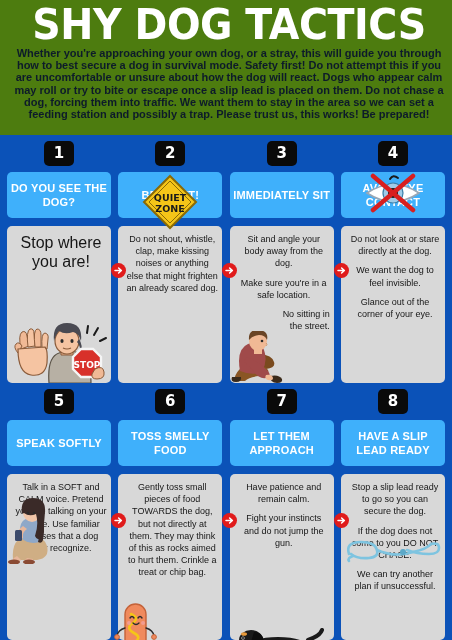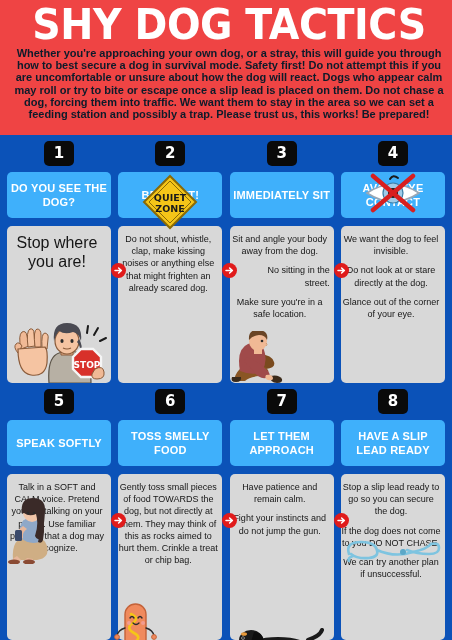--- a/index.html
+++ b/index.html
@@ -13,21 +13,21 @@
   #poster {
     position: relative;
     width: 452px;
     height: 640px;
     overflow: hidden;
     background: #0b52b8;
   }
 
   
   .header {
-    background: #ef4444;
+    background: #4d7c0f;
     padding: 2px 0 6px 6px;
     box-sizing: border-box;
     height: 135px;
   }
   .poster-title {
     color: #ffffff;
     font-family: "DejaVu Sans", sans-serif;
     font-weight: bold;
     font-size: 43px;
     line-height: 44px;
@@ -101,21 +101,21 @@
   }
 
   .card-body {
     width: 100%;
     background: #d8d8d8;
     border-radius: 5px;
     color: #161616;
     font-size: 9px;
     line-height: 12.2px;
     text-align: center;
-    padding: 7px 4px 7px 0;
+    padding: 7px 4px 7px 8px;
     box-sizing: border-box;
     margin-top: 8px;
     position: relative;
     flex: 1 1 auto;
   }
   .card-body p { margin: 0 0 7px 0; }
   .card-body p:last-child { margin-bottom: 0; }
 
   .body-tall { min-height: 128px; }
   .body-tall2 { min-height: 132px; }
@@ -242,22 +242,22 @@
           <path d="M2 5.5 L8 5.5 M5.6 3 L8.4 5.5 L5.6 8" stroke="#ffffff" stroke-width="1.5" fill="none" stroke-linecap="round" stroke-linejoin="round"></path>
         </svg>
       </div>
     </div>
 
     <div class="card">
       <div class="num-badge">3</div>
       <div class="card-head">IMMEDIATELY SIT</div>
       <div class="card-body body-tall">
         <p>Sit and angle your body away from the dog.</p>
+        <p>Make sure you're in a safe location.</p>
         <p style="text-align:right; padding-left:34px;">No sitting in the street.</p>
-        <p>Make sure you're in a safe location.</p>
         <div class="art" style="left:0px; bottom:0px;">
           <svg width="60" height="52" viewBox="0 0 60 52">
 
             <path d="M8 44 q6 -22 22 -21 q12 1 14 8 q2 6 -8 7 q-10 1 -12 6 z" fill="#7a4a1e"></path>
             <path d="M4 50 q2 -14 16 -16 q14 -1 18 5 q2 5 -9 6 q-10 1 -14 5 z" fill="#8a5624"></path>
 
             <path d="M40 45 q9 -2 12 3 q1 4 -5 4 q-7 0 -7 -7 z" fill="#3a2a1a"></path>
             <path d="M2 46 q-2 5 4 5 q6 0 5 -5 z" fill="#3a2a1a"></path>
 
             <path d="M10 40 q-4 -22 8 -27 q12 -4 16 6 q4 11 -2 22 q-10 4 -22 -1 z" fill="#a04a4a"></path>
@@ -291,22 +291,22 @@
           <circle cx="31" cy="20" r="5" fill="#1a1a1a"></circle>
           <circle cx="28.5" cy="17.5" r="1.8" fill="#ffffff"></circle>
           <path d="M28 6 q3 -5 8 -1" stroke="#1a1a1a" stroke-width="2" fill="none" stroke-linecap="round"></path>
           <g stroke="#d81f1f" stroke-width="4.5" stroke-linecap="round">
             <line x1="11" y1="3" x2="51" y2="37"></line>
             <line x1="51" y1="3" x2="11" y2="37"></line>
           </g>
         </svg>
       </div>
       <div class="card-body body-tall">
+        <p>Do not look at or stare directly at the dog.</p>
         <p>We want the dog to feel invisible.</p>
-        <p>Do not look at or stare directly at the dog.</p>
         <p>Glance out of the corner of your eye.</p>
       </div>
     </div>
 
   </div>
 
   <div class="grid-row row-2">
 
     <div class="card">
       <div class="num-badge">5</div>

